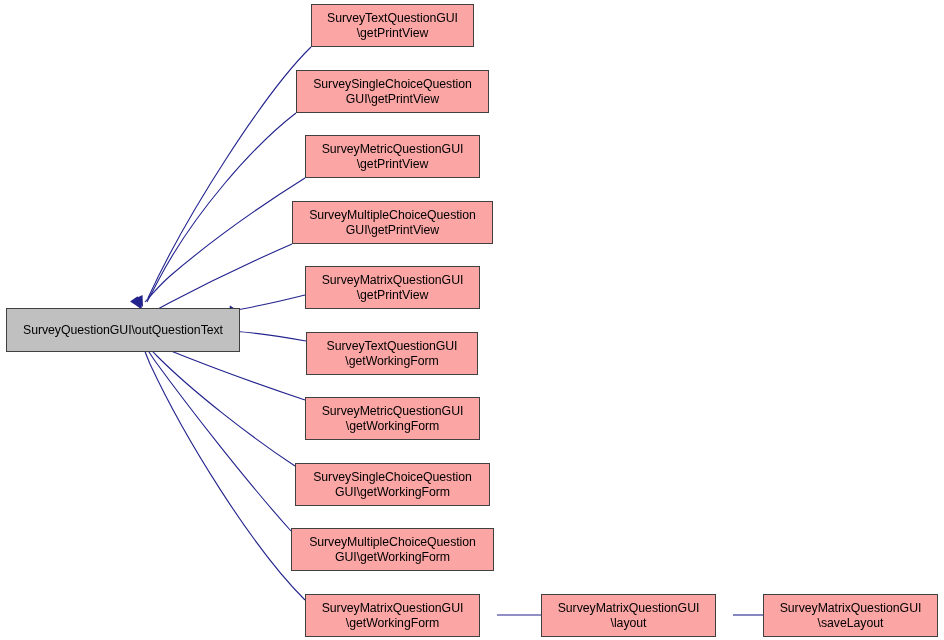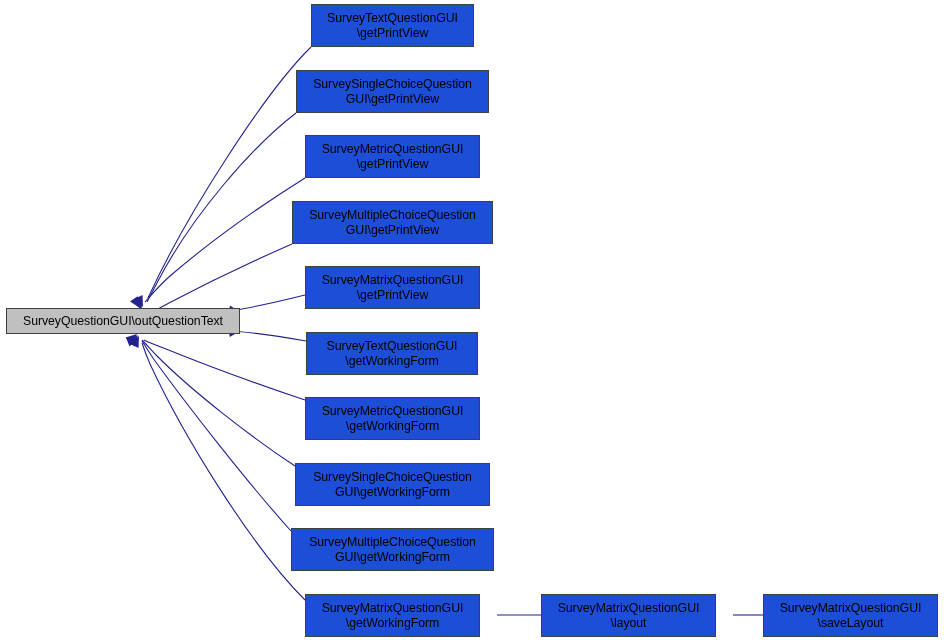--- a/index.html
+++ b/index.html
@@ -20,21 +20,21 @@
     left: 0;
     top: 0;
     width: 944px;
     height: 640px;
     pointer-events: none;
   }
   .node {
     position: absolute;
     box-sizing: border-box;
     border: 1px solid #404040;
-    background: #1d4ed8;
+    background: #fca5a5;
     color: #000000;
     font-size: 12.3px;
     line-height: 14.2px;
     text-align: center;
     display: flex;
     flex-direction: column;
     align-items: center;
     justify-content: center;
     white-space: pre;
     letter-spacing: -0.05px;
@@ -71,21 +71,21 @@
       <path d="M 291,531 C 247,482 190,409 155,361 C 150,354 146,347 142,341" fill="none" stroke="#23238e" stroke-width="1.1"></path>
       <polygon points="0,0 -11,4.6 -11,-4.6" fill="#23238e" transform="translate(138,335) rotate(308)"></polygon>
       <path d="M 305,600 C 251,546 184,437 150,364 C 147,357 144,349 142,343" fill="none" stroke="#23238e" stroke-width="1.1"></path>
       <polygon points="0,0 -11,4.6 -11,-4.6" fill="#23238e" transform="translate(139,336) rotate(295)"></polygon>
       <path d="M 541,615 L 497,615" fill="none" stroke="#23238e" stroke-width="1.1"></path>
       <polygon points="0,0 -11,4.6 -11,-4.6" fill="#23238e" transform="translate(480,615) rotate(360)"></polygon>
       <path d="M 763,615 L 733,615" fill="none" stroke="#23238e" stroke-width="1.1"></path>
       <polygon points="0,0 -11,4.6 -11,-4.6" fill="#23238e" transform="translate(716,615) rotate(360)"></polygon>
     </svg>
   <div id="node-layer">
-      <div class="node root" style="left: 6px; top: 308px; width: 234px; height: 26px;"><span class="node-line">SurveyQuestionGUI\outQuestionText</span></div>
+      <div class="node root" style="left: 6px; top: 308px; width: 234px; height: 44px;"><span class="node-line">SurveyQuestionGUI\outQuestionText</span></div>
       <div class="node" style="left: 311px; top: 4px; width: 163px; height: 43px;"><span class="node-line">SurveyTextQuestionGUI</span><span class="node-line">\getPrintView</span></div>
       <div class="node" style="left: 296px; top: 70px; width: 193px; height: 43px;"><span class="node-line">SurveySingleChoiceQuestion</span><span class="node-line">GUI\getPrintView</span></div>
       <div class="node" style="left: 305px; top: 135px; width: 175px; height: 43px;"><span class="node-line">SurveyMetricQuestionGUI</span><span class="node-line">\getPrintView</span></div>
       <div class="node" style="left: 292px; top: 201px; width: 201px; height: 43px;"><span class="node-line">SurveyMultipleChoiceQuestion</span><span class="node-line">GUI\getPrintView</span></div>
       <div class="node" style="left: 305px; top: 266px; width: 175px; height: 43px;"><span class="node-line">SurveyMatrixQuestionGUI</span><span class="node-line">\getPrintView</span></div>
       <div class="node" style="left: 306px; top: 332px; width: 172px; height: 43px;"><span class="node-line">SurveyTextQuestionGUI</span><span class="node-line">\getWorkingForm</span></div>
       <div class="node" style="left: 305px; top: 397px; width: 175px; height: 43px;"><span class="node-line">SurveyMetricQuestionGUI</span><span class="node-line">\getWorkingForm</span></div>
       <div class="node" style="left: 295px; top: 463px; width: 195px; height: 43px;"><span class="node-line">SurveySingleChoiceQuestion</span><span class="node-line">GUI\getWorkingForm</span></div>
       <div class="node" style="left: 291px; top: 528px; width: 203px; height: 43px;"><span class="node-line">SurveyMultipleChoiceQuestion</span><span class="node-line">GUI\getWorkingForm</span></div>
       <div class="node" style="left: 305px; top: 594px; width: 175px; height: 43px;"><span class="node-line">SurveyMatrixQuestionGUI</span><span class="node-line">\getWorkingForm</span></div>

